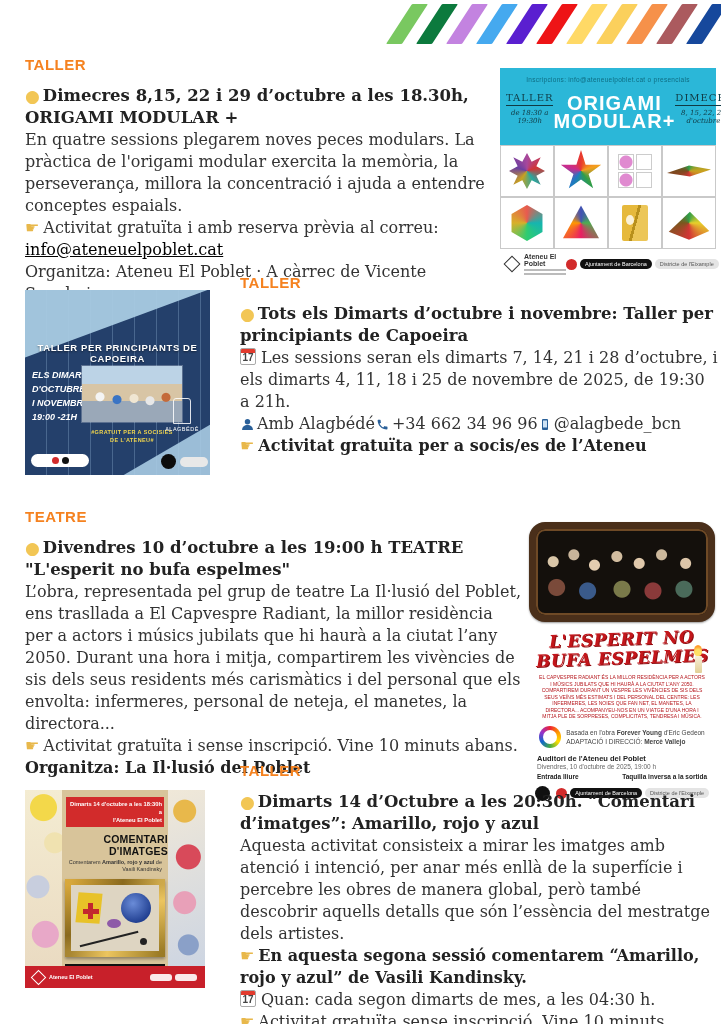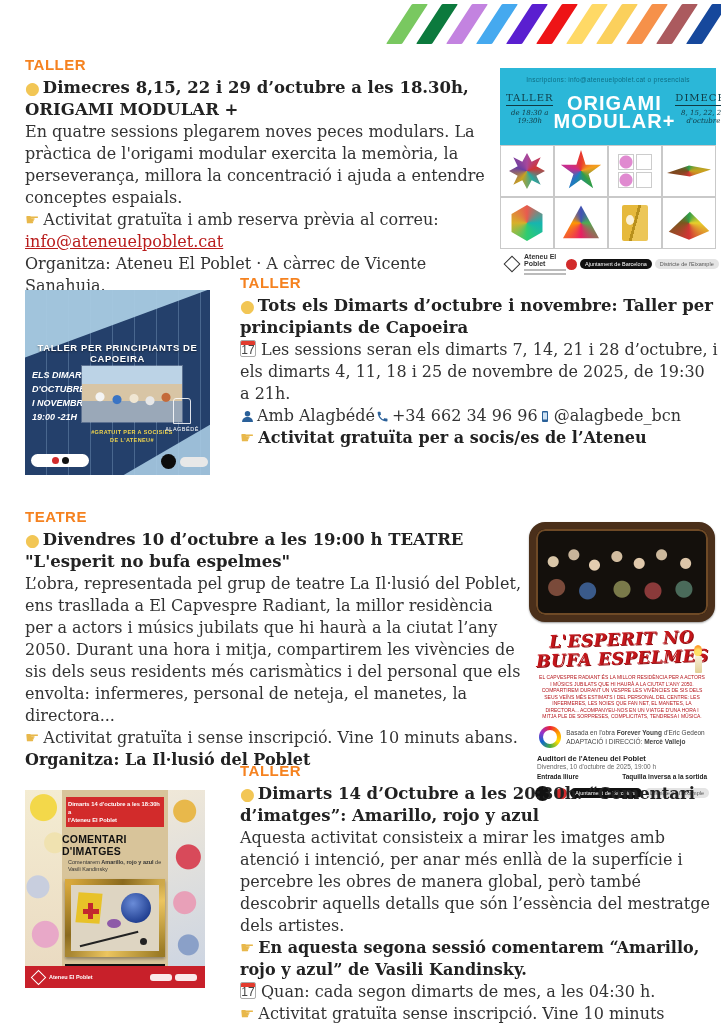--- a/index.html
+++ b/index.html
@@ -6,32 +6,32 @@
   .page{position:relative;width:721px;height:1024px;background:#ffffff;overflow:hidden;
         font-family:"DejaVu Serif",serif;color:#333;}
   
   .stripes{position:absolute;top:4px;right:6px;white-space:nowrap;}
   .stripe{display:inline-block;width:16px;height:40px;margin-left:14px;
           transform:skewX(-33deg);border-radius:1px;}
   
   .sec{position:absolute;}
   .kicker{font-family:"Liberation Sans",sans-serif;font-weight:bold;font-size:15px;
           letter-spacing:.5px;color:#f58220;margin:0 0 4px 0;}
-  .title{font-size:16.5px;font-weight:bold;color:#222;line-height:22px;margin:4px 0 0 0;}
+  .title{font-size:16.5px;font-weight:bold;color:#222;line-height:22px;margin:12px 0 0 0;}
   .bullet{color:#f2c655;font-size:17px;margin-right:3px;vertical-align:-1px;}
   .body-p{font-size:16px;line-height:22px;margin:0;}
   .line{font-size:16px;line-height:22px;margin:0;}
   .line.bold{font-weight:bold;color:#222;}
   .pointer{color:#e8b84b;font-family:"DejaVu Sans",sans-serif;font-size:16px;margin-right:4px;}
-  .email{color:#b91c1c;text-decoration:underline;font-size:16px;line-height:22px;}
+  .email{color:#000000;text-decoration:underline;font-size:16px;line-height:22px;}
   .cal{display:inline-block;width:14px;height:15px;border:1px solid #aaa;border-radius:2px;
        background:#fff;vertical-align:-2px;margin-right:5px;position:relative;overflow:hidden;}
   .cal::before{content:"";position:absolute;top:0;left:0;right:0;height:4px;background:#e23b2e;}
-  .cal b{display:block;font-family:"Liberation Sans",sans-serif;font-weight:normal;
-         font-size:12px;color:#444;text-align:center;margin-top:5px;line-height:8px;}
+  .cal b{display:block;font-family:"Liberation Sans",sans-serif;font-weight:bold;
+         font-size:10px;color:#444;text-align:center;margin-top:5px;line-height:8px;}
   .mini-svg{vertical-align:-2px;margin:0 3px 0 1px;}
   
   .poster{position:absolute;font-family:"Liberation Sans",sans-serif;}
   .p-origami{left:500px;top:68px;width:216px;height:211px;background:#fff;font-size:8px;}
   .ori-head{background:#2bb7d8;height:77px;position:relative;color:#0e6e84;}
   .ori-insc{position:absolute;top:8px;left:0;right:0;text-align:center;font-size:6.5px;letter-spacing:.3px;}
   .ori-row{position:absolute;top:22px;left:6px;right:6px;display:flex;align-items:flex-start;justify-content:space-between;}
   .ori-side{width:56px;text-align:center;color:#103a44;font-family:"DejaVu Serif",serif;}
   .ori-side .cap{font-size:10px;letter-spacing:1px;border-bottom:1px solid #103a44;padding:2px 0;display:block;}
   .ori-side .it{font-style:italic;font-size:7px;display:block;margin-top:3px;line-height:8px;}
@@ -131,21 +131,21 @@
       radial-gradient(circle at 80% 30%,#f0e2b0 0 10px,transparent 11px),
       radial-gradient(circle at 35% 55%,#c8cede 0 11px,transparent 12px),
       radial-gradient(circle at 55% 82%,#e8a8c8 0 13px,transparent 14px),
       linear-gradient(#f4ecd2,#eadbc2);}
   .cm-right{position:absolute;right:0;top:0;bottom:22px;width:37px;
      background:radial-gradient(circle at 45% 12%,#e8b84b 0 11px,transparent 12px),
       radial-gradient(circle at 55% 38%,#d84a5a 0 12px,transparent 13px),
       radial-gradient(circle at 45% 64%,#e8a0b8 0 11px,transparent 12px),
       radial-gradient(circle at 55% 88%,#8aa0c8 0 10px,transparent 11px),
       linear-gradient(160deg,#f0e8d8,#cdd5e2);}
-  .cm-center{position:absolute;left:37px;right:37px;top:0;bottom:22px;text-align:left;}
+  .cm-center{position:absolute;left:37px;right:37px;top:0;bottom:22px;text-align:right;}
   .cm-banner{margin:7px auto 0;width:94px;background:#d22b2b;color:#fff;font-family:"Liberation Sans",sans-serif;
              font-size:5.8px;line-height:8px;padding:3px 2px;font-weight:bold;}
   .cm-title{font-family:"Liberation Sans",sans-serif;font-weight:bold;font-size:10.5px;color:#111;margin-top:6px;letter-spacing:.2px;}
   .cm-sub{font-family:"Liberation Sans",sans-serif;font-size:5.5px;color:#333;line-height:7px;margin-top:2px;padding:0 6px;}
   .cm-frame{margin:6px auto 0;width:88px;height:66px;border:6px solid #c9972e;
             border-image:linear-gradient(135deg,#d9a93c,#8a6a1e,#ecc55f,#9a7a24) 1;
             background:#ded5c2;position:relative;box-shadow:0 2px 3px rgba(0,0,0,.35);}
   .cm-frame .ky{position:absolute;left:6px;top:8px;width:24px;height:30px;background:#e8c228;transform:skew(-6deg,4deg);}
   .cm-frame .kr1{position:absolute;left:12px;top:24px;width:16px;height:5px;background:#c3272e;}
   .cm-frame .kr2{position:absolute;left:17px;top:18px;width:5px;height:16px;background:#c3272e;}

